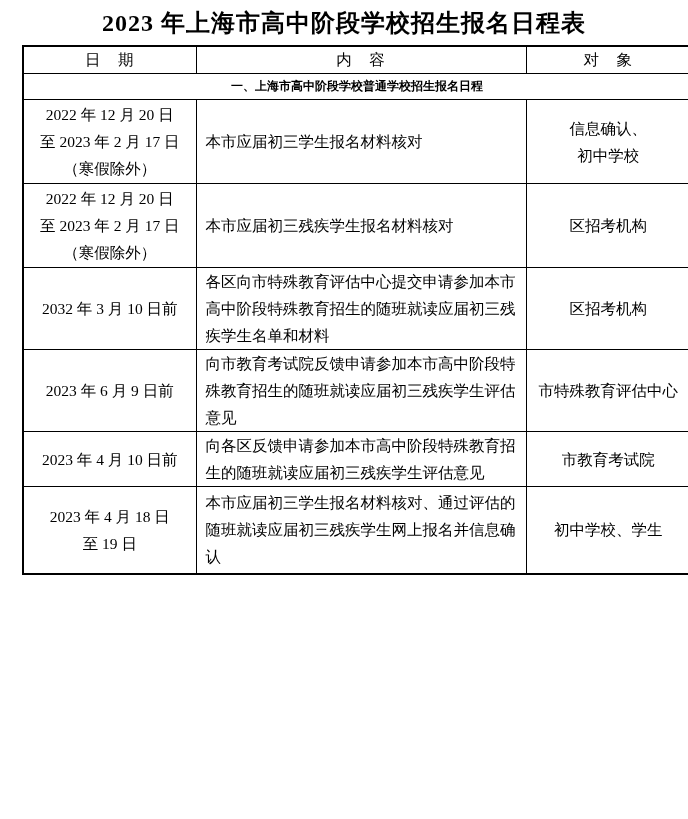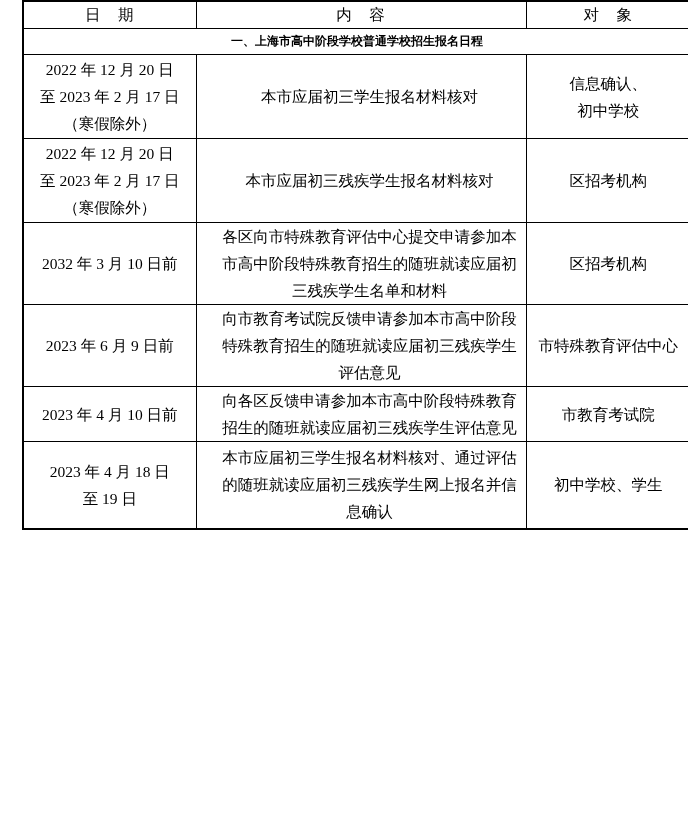--- a/index.html
+++ b/index.html
@@ -26,40 +26,41 @@
     border:1px solid #000;
     font-size:15.5px; line-height:27px;
     white-space:pre-line; overflow:hidden;
     vertical-align:middle; padding:0;
   }
   tr.hdr { height:27px; }
   tr.hdr td { text-align:center; line-height:26px; letter-spacing:1px; }
   tr.sec { height:26px; }
   tr.sec td { text-align:center; font-weight:bold; font-size:12px; line-height:25px; }
   td.d, td.t { text-align:center; }
-  td.c { text-align:center; padding:0 6px 0 23px; }
+  td.c { text-align:left; padding:0 6px 0 9px; }
   tr.r1 { height:84px; }
   tr.r2 { height:55px; }
   tr.r3 { height:54px; }
   tr.r4 { height:55px; }
   tr.r5 { height:55px; }
   tr.s1 { height:84px; }
   tr.s2 { height:80px; }
   tr.s3 { height:82px; }
   tr.s4 { height:53px; }
   tr.s5 { height:87px; }
   .caret {
     display:inline-block; width:2px; height:17px;
     background:#000; vertical-align:-3px; margin:0 0 0 1px;
   }
 </style>
 </head>
 <body>
 
 <div class="page">
+  <h1 class="title">2023 年上海市高中阶段学校招生报名日程表</h1>
 
   <table class="schedule">
     <colgroup>
         <col class="c1">
         <col class="c2">
         <col class="c3">
       </colgroup>
 
     <tbody>
         <tr class="hdr">

